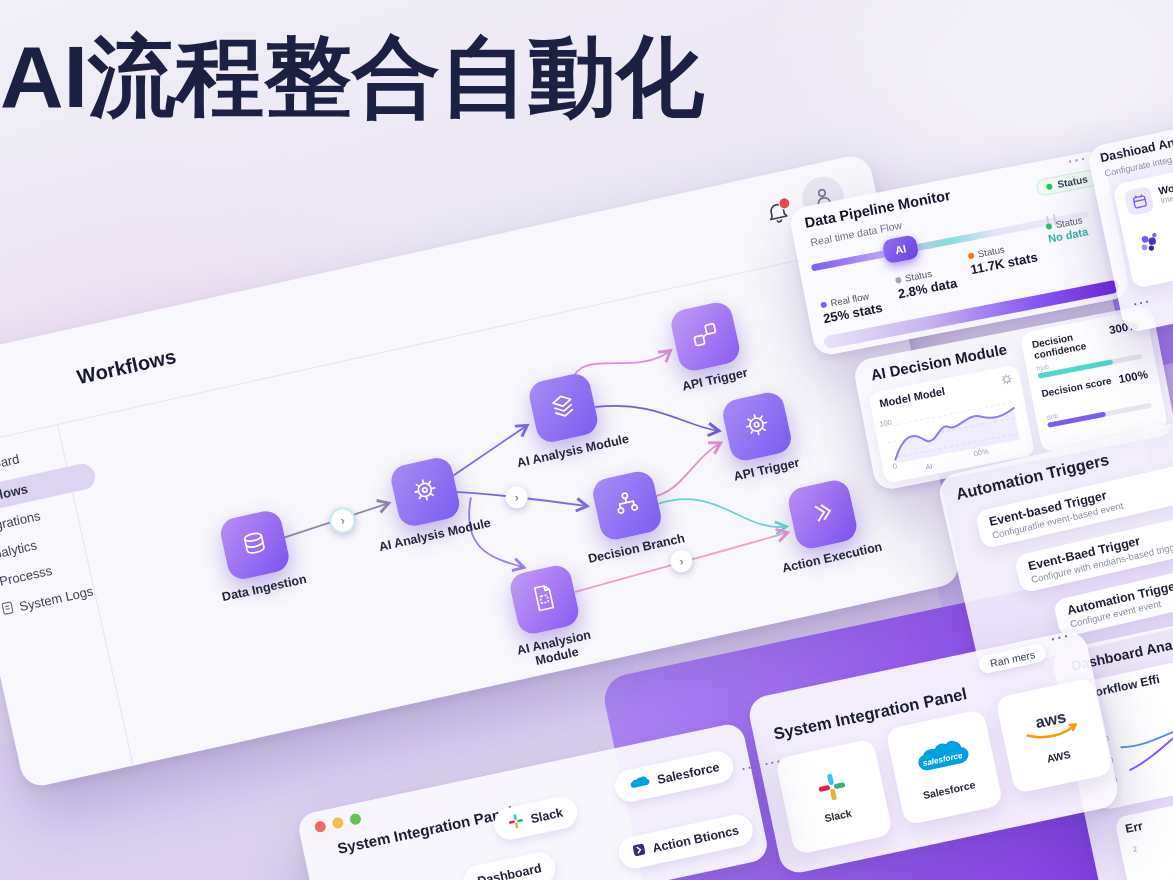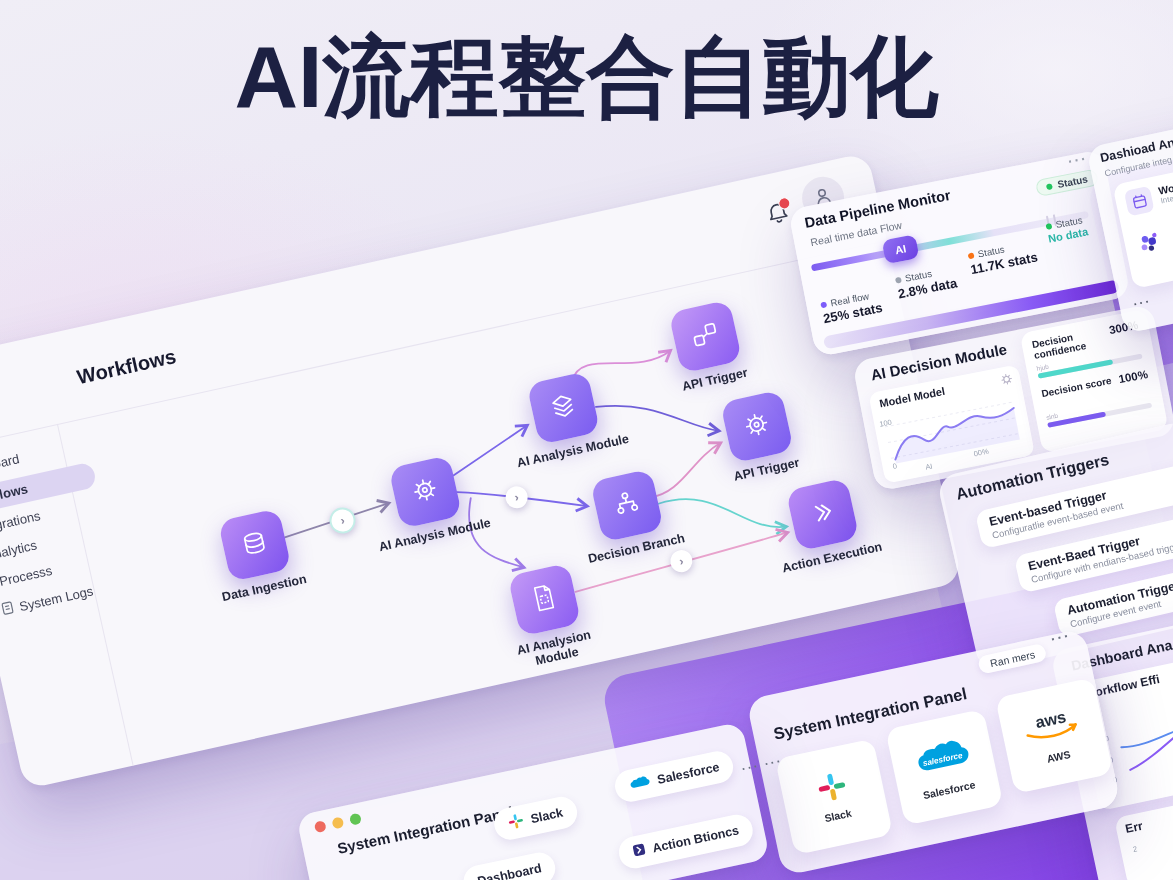--- a/index.html
+++ b/index.html
@@ -6,21 +6,21 @@
   body{font-family:"Liberation Sans","DejaVu Sans",sans-serif;}
   .stage{position:relative;width:1173px;height:880px;overflow:hidden;
     background:
       radial-gradient(ellipse 600px 400px at 12% 42%, rgba(240,216,242,.55), transparent 60%),
       radial-gradient(ellipse 500px 300px at 90% 8%, rgba(246,244,250,.8), transparent 60%),
       linear-gradient(162deg,#f0eef6 0%,#eae6f4 38%,#ded3ee 68%,#c9b4e6 100%);}
   .abs{position:absolute;}
   .band{position:absolute;transform-origin:0 0;border-radius:26px;}
   .card{position:absolute;transform-origin:0 0;border-radius:18px;background:rgba(251,250,254,.95);
     box-shadow:0 30px 60px rgba(70,45,140,.25),0 4px 10px rgba(70,45,140,.10);}
-  .hero{position:absolute;top:18px;left:0;width:100%;text-align:center;font-size:88px;font-weight:bold;
+  .hero{position:absolute;top:18px;left:0;width:100%;font-size:88px;font-weight:bold;
     color:#1c2042;letter-spacing:0px;z-index:10;}
   
   .wf-title{position:absolute;left:140px;top:38px;font-size:20px;font-weight:bold;color:#17192e;}
   .hline{position:absolute;background:#e7e4f0;height:1px;}
   .vline{position:absolute;background:#e7e4f0;width:1px;}
   .side-item{position:absolute;font-size:13px;color:#3f4254;white-space:nowrap;display:flex;align-items:center;gap:6px;}
   .side-active{position:absolute;background:#dcd4f2;border-radius:13px;}
   .node{position:absolute;width:62px;height:62px;border-radius:16px;display:flex;align-items:center;justify-content:center;
     box-shadow:0 10px 22px rgba(106,70,200,.38);}
   .g1{background:linear-gradient(135deg,#bb8df6,#7d53ee);}

